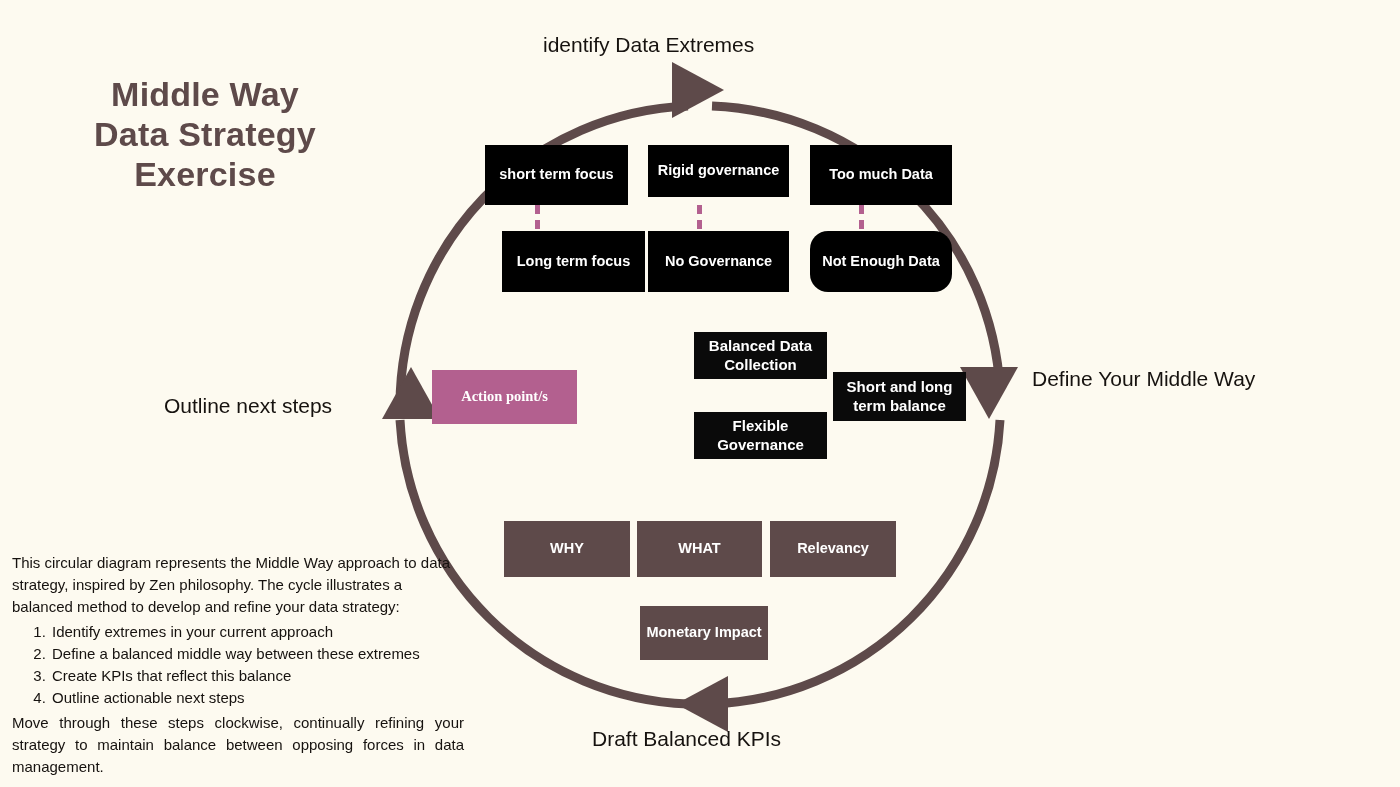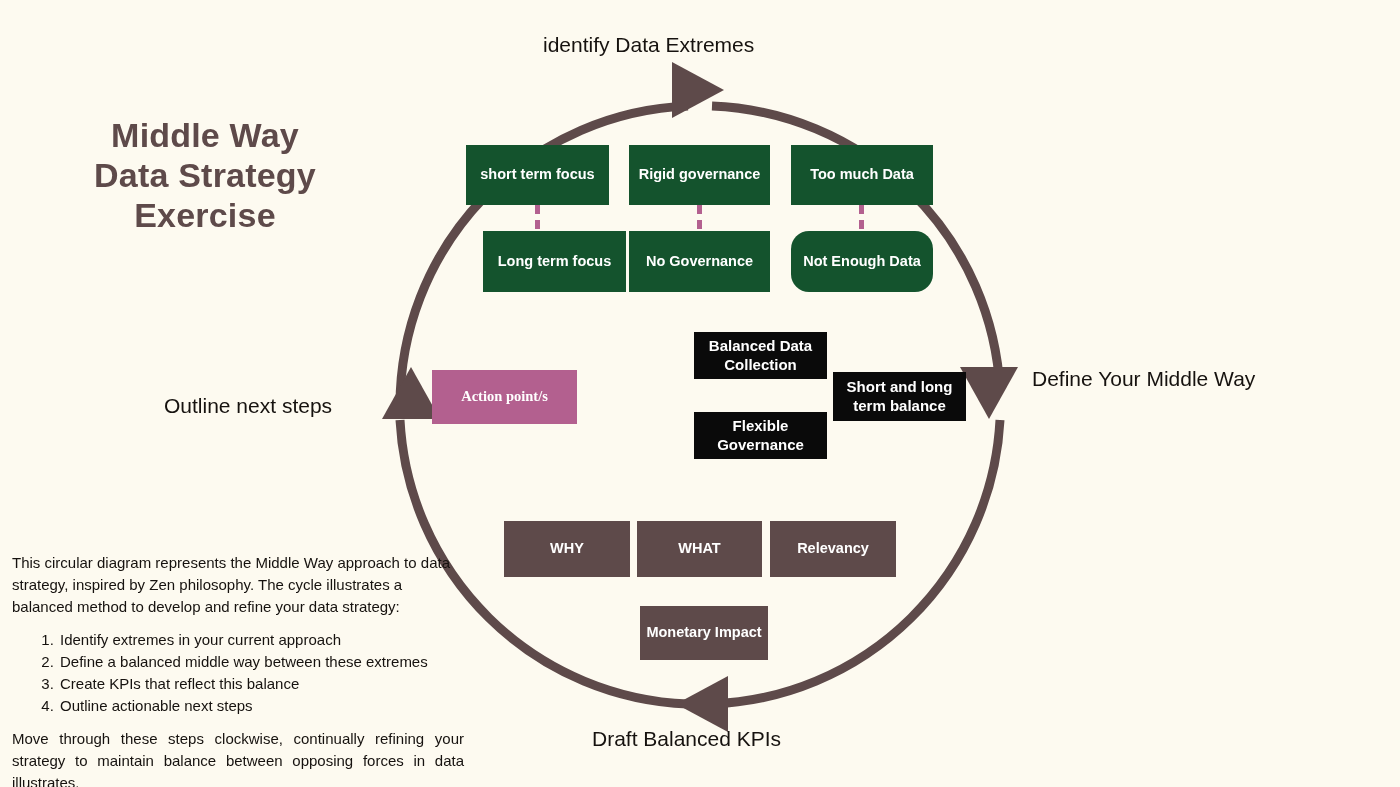--- a/index.html
+++ b/index.html
@@ -27,21 +27,20 @@
     position: absolute;
     left: 40px;
     top: 74px;
     width: 330px;
     text-align: center;
     font-size: 34px;
     font-weight: bold;
     line-height: 1.18;
     color: #5e4a4a;
     letter-spacing: 0.2px;
-    margin-top: 41px;
   }
   .title span { display: block; }
 
   
   .cycle-label {
     position: absolute;
     font-size: 21px;
     color: #16120f;
     white-space: nowrap;
     font-weight: normal;
@@ -58,28 +57,28 @@
     align-items: center;
     justify-content: center;
     text-align: center;
     color: #ffffff;
     font-weight: bold;
     font-size: 14.5px;
     line-height: 1.22;
     box-sizing: border-box;
     padding: 2px 6px;
   }
-  .node.purple { background: #14532d; }
+  .node.purple { background: #000000; margin-left: 19px; }
   .node.pink   { background: #b3608f; }
   .node.black  { background: #0a0a0a; font-size: 15px; }
   .node.brown  { background: #5e4a4a; }
 
   
   #box-short-term   { left: 466px; top: 145px; width: 143px; height: 60px; }
-  #box-rigid-gov    { left: 629px; top: 145px; width: 141px; height: 60px; }
+  #box-rigid-gov    { left: 629px; top: 145px; width: 141px; height: 52px; }
   #box-too-much     { left: 791px; top: 145px; width: 142px; height: 60px; }
   
   #box-long-term    { left: 483px; top: 231px; width: 143px; height: 61px; }
   #box-no-gov       { left: 629px; top: 231px; width: 141px; height: 61px; }
   #box-not-enough   { left: 791px; top: 231px; width: 142px; height: 61px; border-radius: 18px; }
 
   
   .connector {
     position: absolute;
     width: 5px;
@@ -114,21 +113,21 @@
     left: 12px;
     top: 552px;
     width: 452px;
     font-size: 15px;
     line-height: 1.45;
     color: #16120f;
   }
   .description p { margin: 0; }
   .desc-intro { text-align: left; }
   .desc-steps {
-    margin: 12px;
+    margin: 4px;
     padding-left: 34px;
     list-style-position: outside;
   }
   .desc-steps li { padding-left: 2px; }
   .desc-outro {
     text-align: justify;
     text-align-last: left;
   }
 </style>
 </head>
@@ -190,16 +189,16 @@
   <div class="node brown" id="box-monetary">Monetary Impact</div>
 
   <div class="description">
     <p class="desc-intro">This circular diagram represents the Middle Way approach to data strategy, inspired by Zen philosophy. The cycle illustrates a balanced method to develop and refine your data strategy:</p>
     <ol class="desc-steps">
       <li>Identify extremes in your current approach</li>
       <li>Define a balanced middle way between these extremes</li>
       <li>Create KPIs that reflect this balance</li>
       <li>Outline actionable next steps</li>
     </ol>
-    <p class="desc-outro">Move through these steps clockwise, continually refining your strategy to maintain balance between opposing forces in data illustrates.</p>
+    <p class="desc-outro">Move through these steps clockwise, continually refining your strategy to maintain balance between opposing forces in data management.</p>
   </div>
 
 </div>
 
 </body></html>

